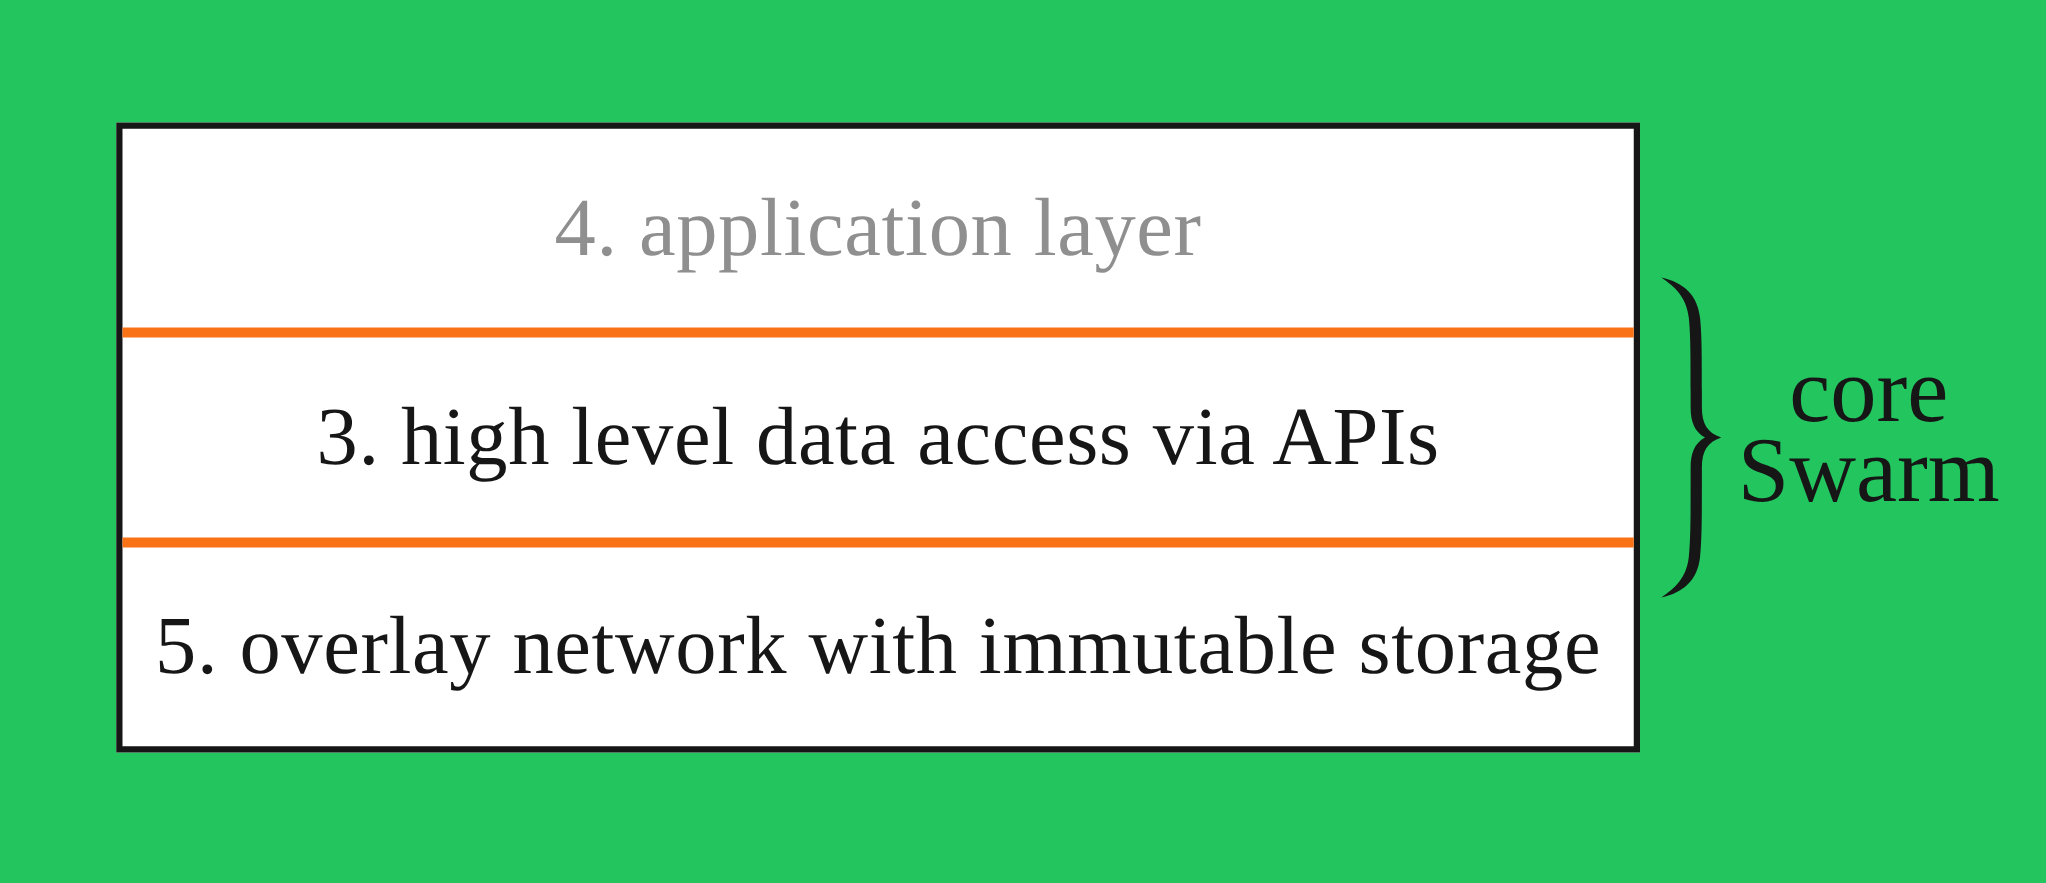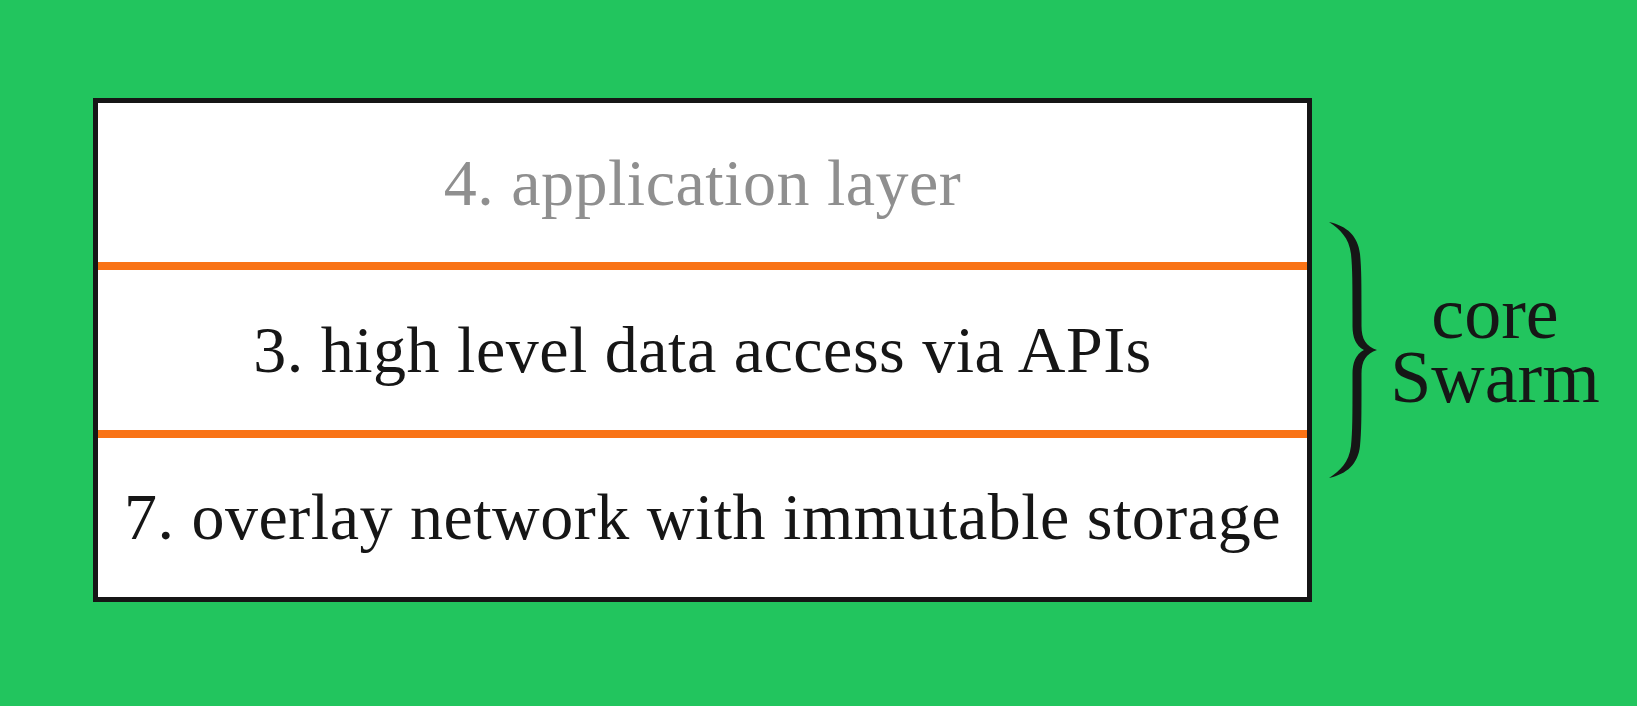--- a/index.html
+++ b/index.html
@@ -56,21 +56,21 @@
   }
 </style>
 </head>
 <body>
 
 <div class="canvas">
 
   <div class="stack-box">
     <div class="layer-row muted">4. application layer</div>
     <div class="layer-row">3. high level data access via APIs</div>
-    <div class="layer-row">7. overlay network with immutable storage</div>
+    <div class="layer-row">5. overlay network with immutable storage</div>
   </div>
 
   <svg class="brace-svg" viewBox="0 0 54 256" xmlns="http://www.w3.org/2000/svg">
     <path fill="#161616" d="
       M 2 0
       C 20 4, 31 14, 33 32
       C 34.5 46, 34.5 64, 34.5 92
       L 34.5 104
       C 34.5 117, 39 124.5, 50 128
       C 39 131.5, 34.5 139, 34.5 152

